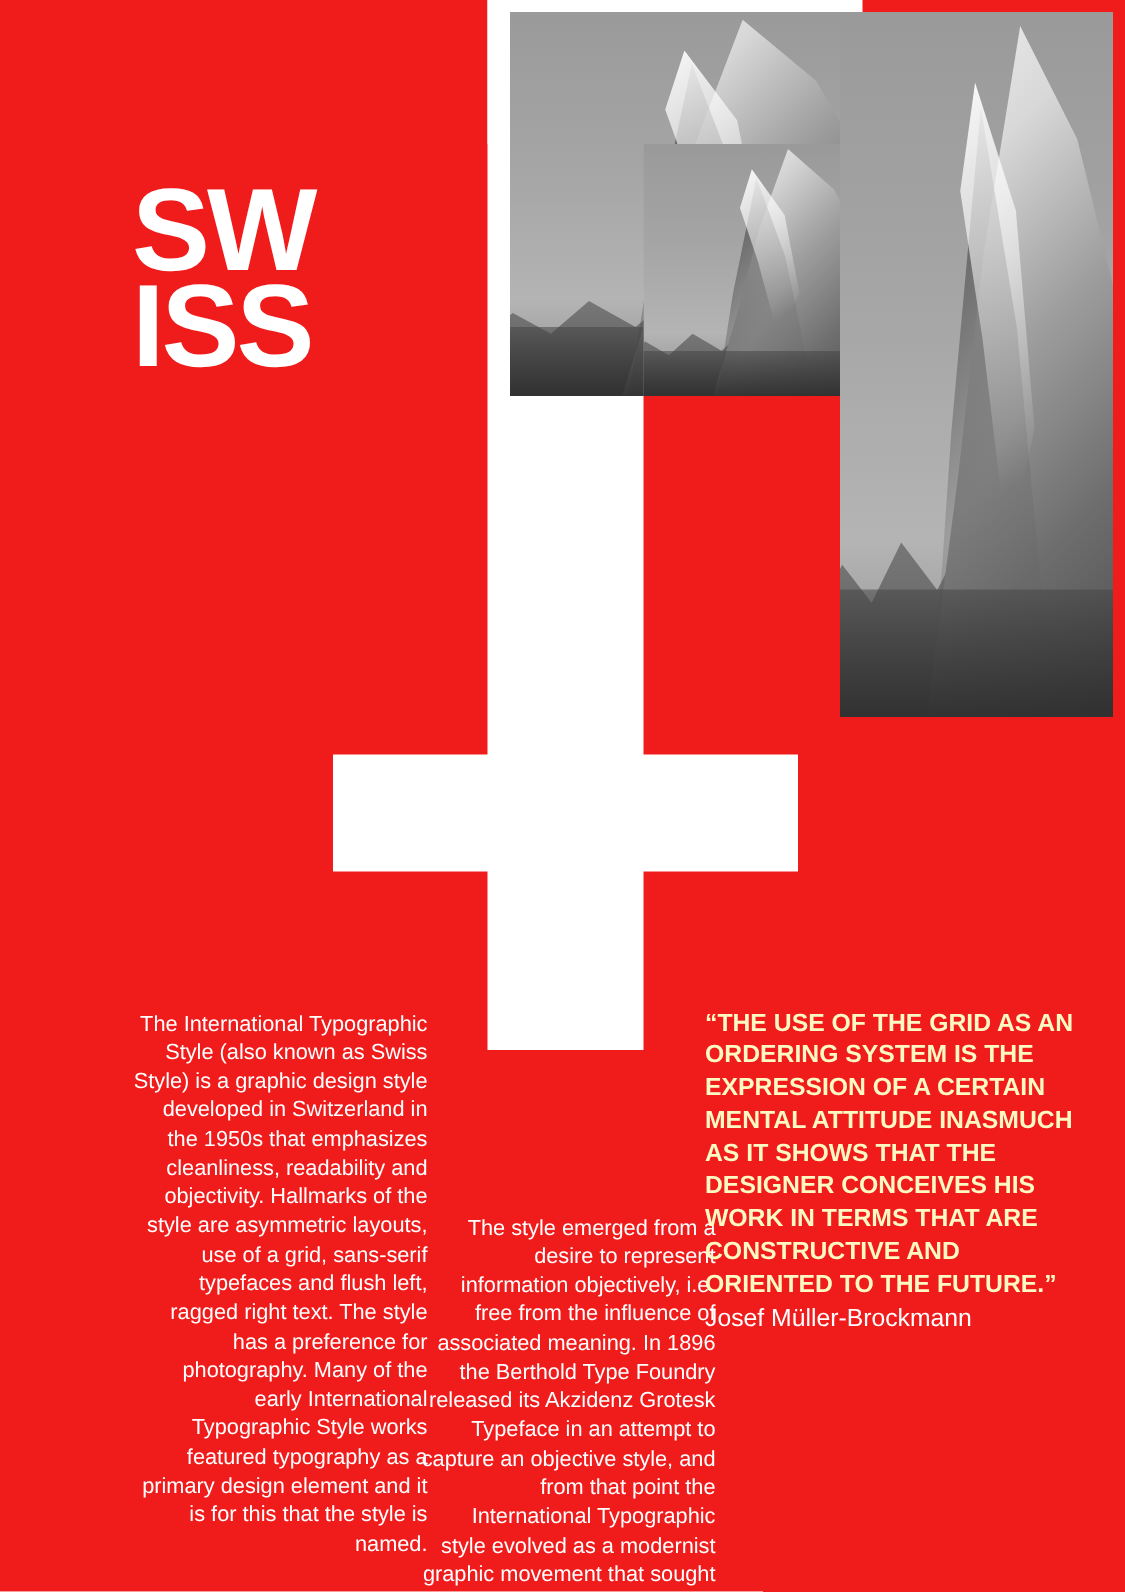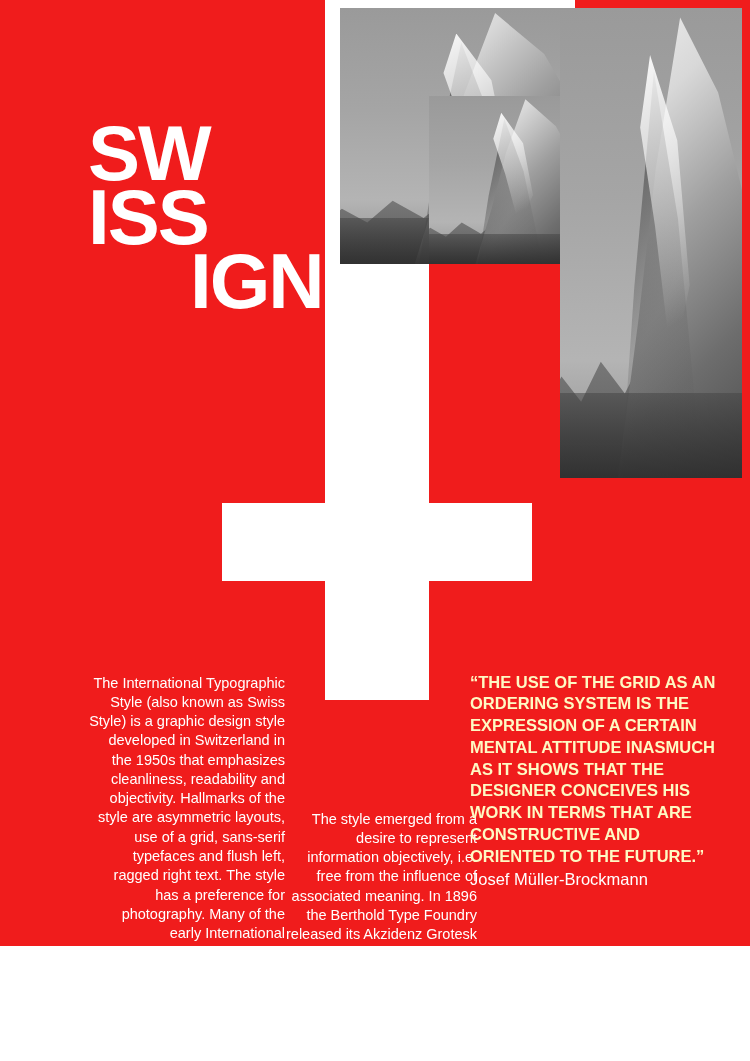--- a/index.html
+++ b/index.html
@@ -3,21 +3,21 @@
 <meta charset="utf-8">
 <style>
   html, body {
     margin: 0;
     padding: 0;
     background: #ffffff;
   }
   #poster {
     position: relative;
     width: 750px;
-    height: 946px;
+    height: 1061px;
     background: #f01c1c;
     overflow: hidden;
     font-family: "Liberation Sans", sans-serif;
     -webkit-font-smoothing: antialiased;
   }
 
   
   .cross-vert {
     position: absolute;
     left: 325px;
@@ -221,21 +221,20 @@
       <div class="peak-main"></div>
       <div class="peak-shadow"></div>
       <div class="snow-streak"></div>
       <div class="foot-dark"></div>
     </div>
   </div>
 
   <div class="headline">
     <span class="line">SW</span>
     <span class="line">ISS</span>
-    <span class="line indent">IGN</span>
   </div>
 
   <p class="col col-1">The International Typographic Style (also known as Swiss Style) is a graphic design style developed in Switzerland in the 1950s that emphasizes cleanliness, readability and objectivity. Hallmarks of the style are asymmetric layouts, use of a grid, sans-serif typefaces and flush left, ragged right text. The style has a preference for photography. Many of the early International Typographic Style works featured typography as a primary design element and it is for this that the style is named.</p>
   <p class="col col-2">The style emerged from a desire to represent information objectively, i.e. free from the influence of associated meaning. In 1896 the Berthold Type Foundry released its Akzidenz Grotesk Typeface in an attempt to capture an objective style, and from that point the International Typographic style evolved as a modernist graphic movement that sought to convey messages clearly and in a universally straightforward manner.</p>
 
   <p class="quote">“THE USE OF THE GRID AS AN ORDERING SYSTEM IS THE EXPRESSION OF A CERTAIN MENTAL ATTITUDE INASMUCH AS IT SHOWS THAT THE DESIGNER CONCEIVES HIS WORK IN TERMS THAT ARE CONSTRUCTIVE AND ORIENTED TO THE FUTURE.”</p>
   <p class="quote-attrib">Josef Müller-Brockmann</p>
 
 </div>
 

